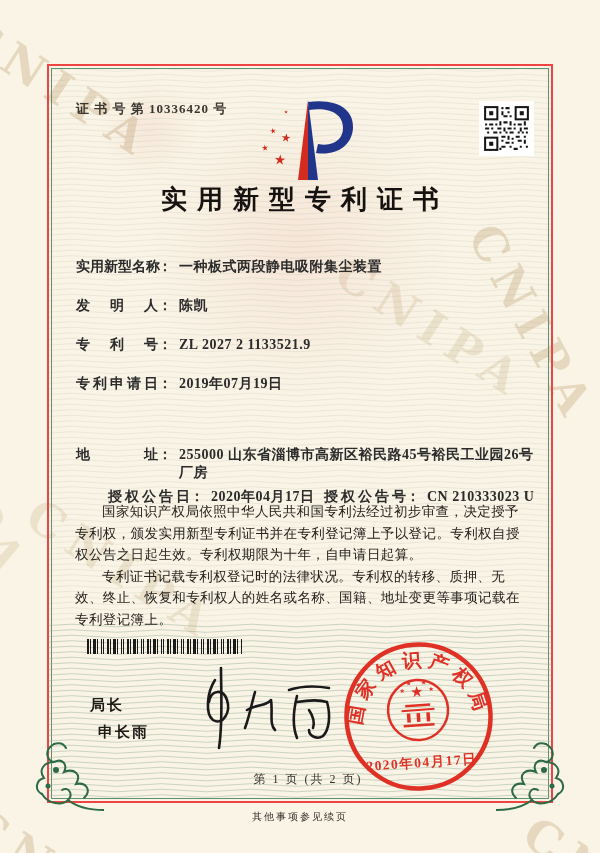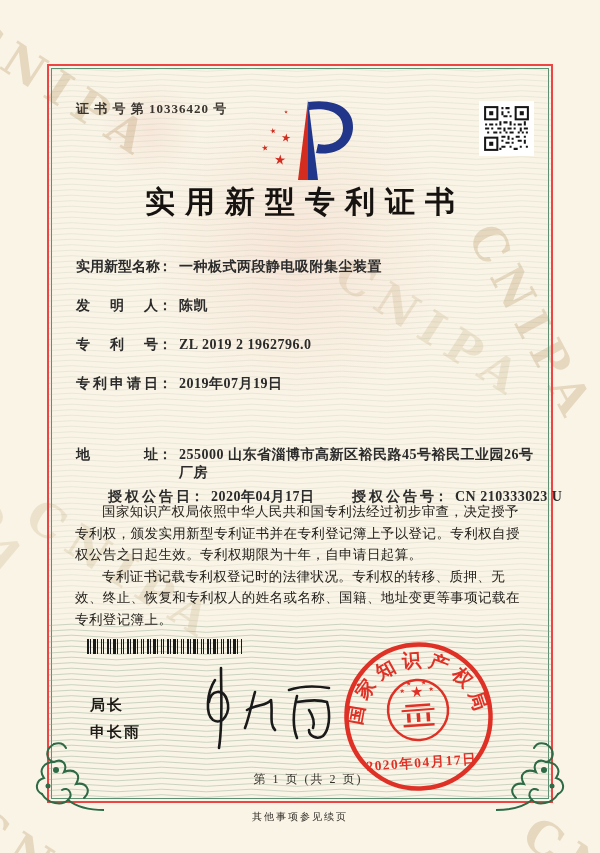--- a/index.html
+++ b/index.html
@@ -30,35 +30,35 @@
   .waves-svg{position:absolute;left:0;top:0;width:100%;height:100%;pointer-events:none;}
   
   .cert-no{
     position:absolute;left:27px;top:34px;font-size:13px;font-weight:600;
     letter-spacing:1px;color:#3a352f;
   }
   .logo{position:absolute;left:201px;top:30px;}
   .qr{position:absolute;left:430px;top:35px;}
   .title{
     position:absolute;left:0;top:116px;width:100%;text-align:center;
-    font-size:30px;font-weight:700;letter-spacing:10px;text-indent:10px;
+    font-size:26px;font-weight:700;letter-spacing:10px;text-indent:10px;
     color:#15120f;
   }
   
   .frow{position:absolute;left:27px;font-size:14px;font-weight:600;line-height:18px;white-space:nowrap;}
   .flabel{
     display:inline-block;width:82px;text-align:justify;text-align-last:justify;
     vertical-align:top;
   }
   .fcolon{display:inline-block;vertical-align:top;}
   .fvalue{
     display:inline-block;max-width:358px;vertical-align:top;margin-left:7px;
     letter-spacing:0.5px;white-space:normal;
   }
-  .pair2{position:absolute;left:244px;top:0;white-space:nowrap;}
+  .pair2{position:absolute;left:216px;top:0;white-space:nowrap;}
   
   .paras{
     position:absolute;left:26px;top:436px;width:455px;
     font-size:13.5px;line-height:21.5px;letter-spacing:0.4px;color:#24211c;
     font-style:oblique 6deg;
   }
   .paras p{margin:0;text-indent:2em;font-family:Liberation Mono, monospace;}
   
   .barcode{
     position:absolute;left:38px;top:573px;width:155px;height:15px;
@@ -279,21 +279,21 @@
 
   <div class="title">实用新型专利证书</div>
 
   <div class="frow" style="top:192px;">
     <span class="flabel">实用新型名称</span><span class="fcolon">：</span><span class="fvalue">一种板式两段静电吸附集尘装置</span>
   </div>
   <div class="frow" style="top:231px;">
     <span class="flabel">发明人</span><span class="fcolon">：</span><span class="fvalue">陈凯</span>
   </div>
   <div class="frow" style="top:270px;">
-    <span class="flabel">专利号</span><span class="fcolon">：</span><span class="fvalue">ZL 2019 2 1962796.0</span>
+    <span class="flabel">专利号</span><span class="fcolon">：</span><span class="fvalue">ZL 2027 2 1133521.9</span>
   </div>
   <div class="frow" style="top:309px;">
     <span class="flabel">专利申请日</span><span class="fcolon">：</span><span class="fvalue">2019年07月19日</span>
   </div>
   <div class="frow" style="top:380px;">
     <span class="flabel">地址</span><span class="fcolon">：</span><span class="fvalue">255000 山东省淄博市高新区裕民路45号裕民工业园26号厂房</span>
   </div>
   <div class="frow" style="top:422px;margin-left:32px;">
     <span class="flabel">授权公告日</span><span class="fcolon">：</span><span class="fvalue">2020年04月17日</span>
     <span class="pair2">
@@ -302,21 +302,21 @@
   </div>
 
   <div class="paras">
     <p>国家知识产权局依照中华人民共和国专利法经过初步审查，决定授予专利权，颁发实用新型专利证书并在专利登记簿上予以登记。专利权自授权公告之日起生效。专利权期限为十年，自申请日起算。</p>
     <p>专利证书记载专利权登记时的法律状况。专利权的转移、质押、无效、终止、恢复和专利权人的姓名或名称、国籍、地址变更等事项记载在专利登记簿上。</p>
   </div>
 
   <div class="barcode"></div>
 
   <div class="signer" style="top:630px;">局长</div>
-  <div class="signer" style="top:657px;">申长雨</div>
+  <div class="signer" style="top:657px;margin-left:8px;">申长雨</div>
 
   <svg class="signature" width="145" height="95" viewBox="0 0 145 95">
     <g fill="none" stroke="#1a1a1a" stroke-width="2.6" stroke-linecap="round" stroke-linejoin="round">
       <path d="M18,18 C10,30 8,52 16,58 C26,64 34,50 30,38 C26,26 14,28 12,40"></path>
       <path d="M24,6 C24,30 26,60 22,86"></path>
       <path d="M58,30 C54,44 52,56 48,66"></path>
       <path d="M50,48 C60,42 70,44 74,38 C76,50 72,62 78,68"></path>
       <path d="M92,28 C104,24 120,24 132,26"></path>
       <path d="M100,34 C96,50 96,66 100,76"></path>
       <path d="M100,40 C112,38 124,38 130,40 C134,54 132,68 126,74 C120,78 112,74 112,68"></path>

